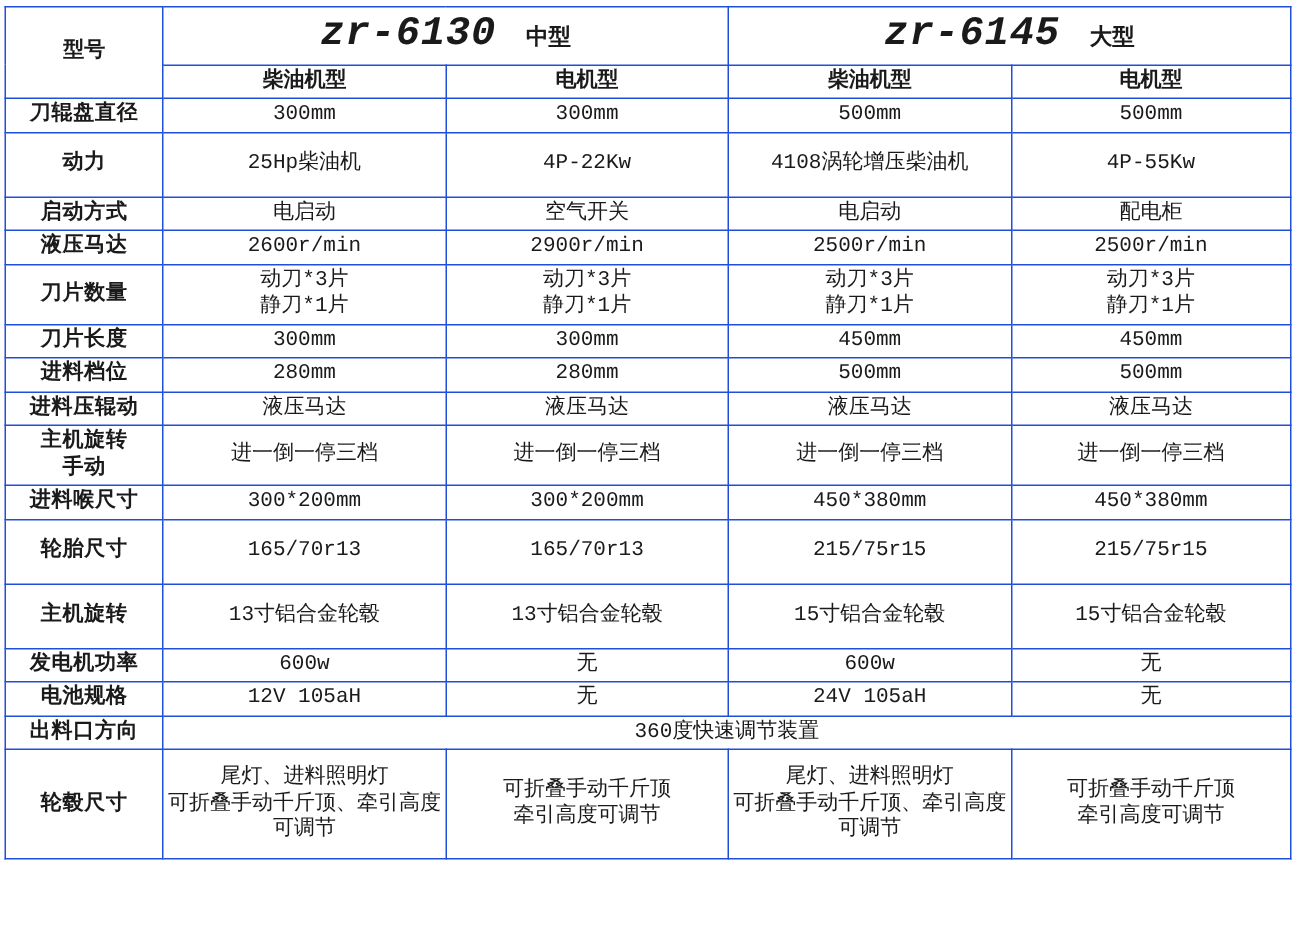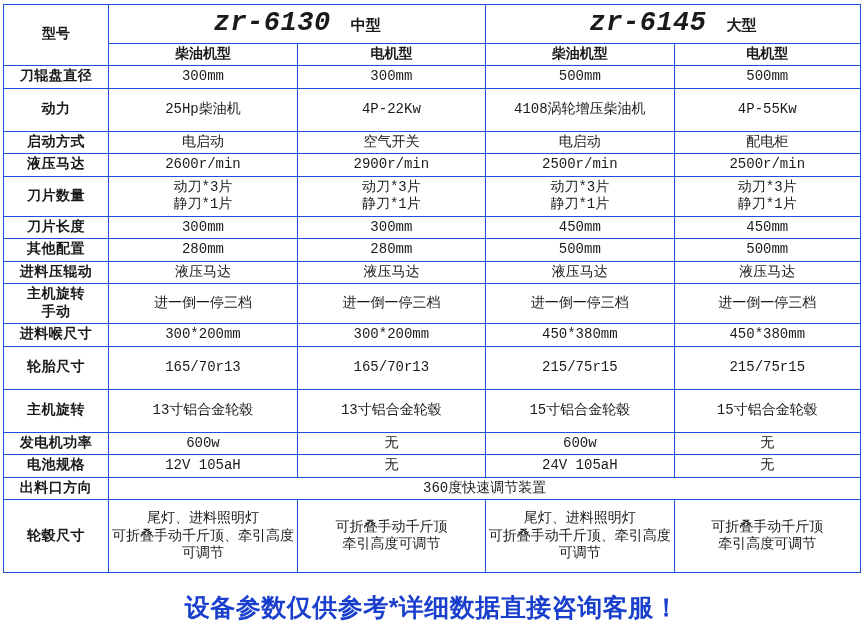--- a/index.html
+++ b/index.html
@@ -234,21 +234,21 @@
           </td>
         <td class="multiline">
             <span>450mm</span>
           </td>
         <td class="multiline">
             <span>450mm</span>
           </td>
       </tr>
       <tr>
         <td class="label multiline">
-            <span>其他配置</span>
+            <span>进料档位</span>
           </td>
         <td class="multiline">
             <span>280mm</span>
           </td>
         <td class="multiline">
             <span>280mm</span>
           </td>
         <td class="multiline">
             <span>500mm</span>
           </td>
@@ -405,15 +405,14 @@
             <span>可调节</span>
           </td>
         <td class="multiline" style="height:68px;">
             <span>可折叠手动千斤顶</span>
             <span>牵引高度可调节</span>
           </td>
       </tr>
     </tbody>
   </table>
 
-  <div class="footer-note">设备参数仅供参考*详细数据直接咨询客服！</div>
 
 </div>
 
 </body></html>

